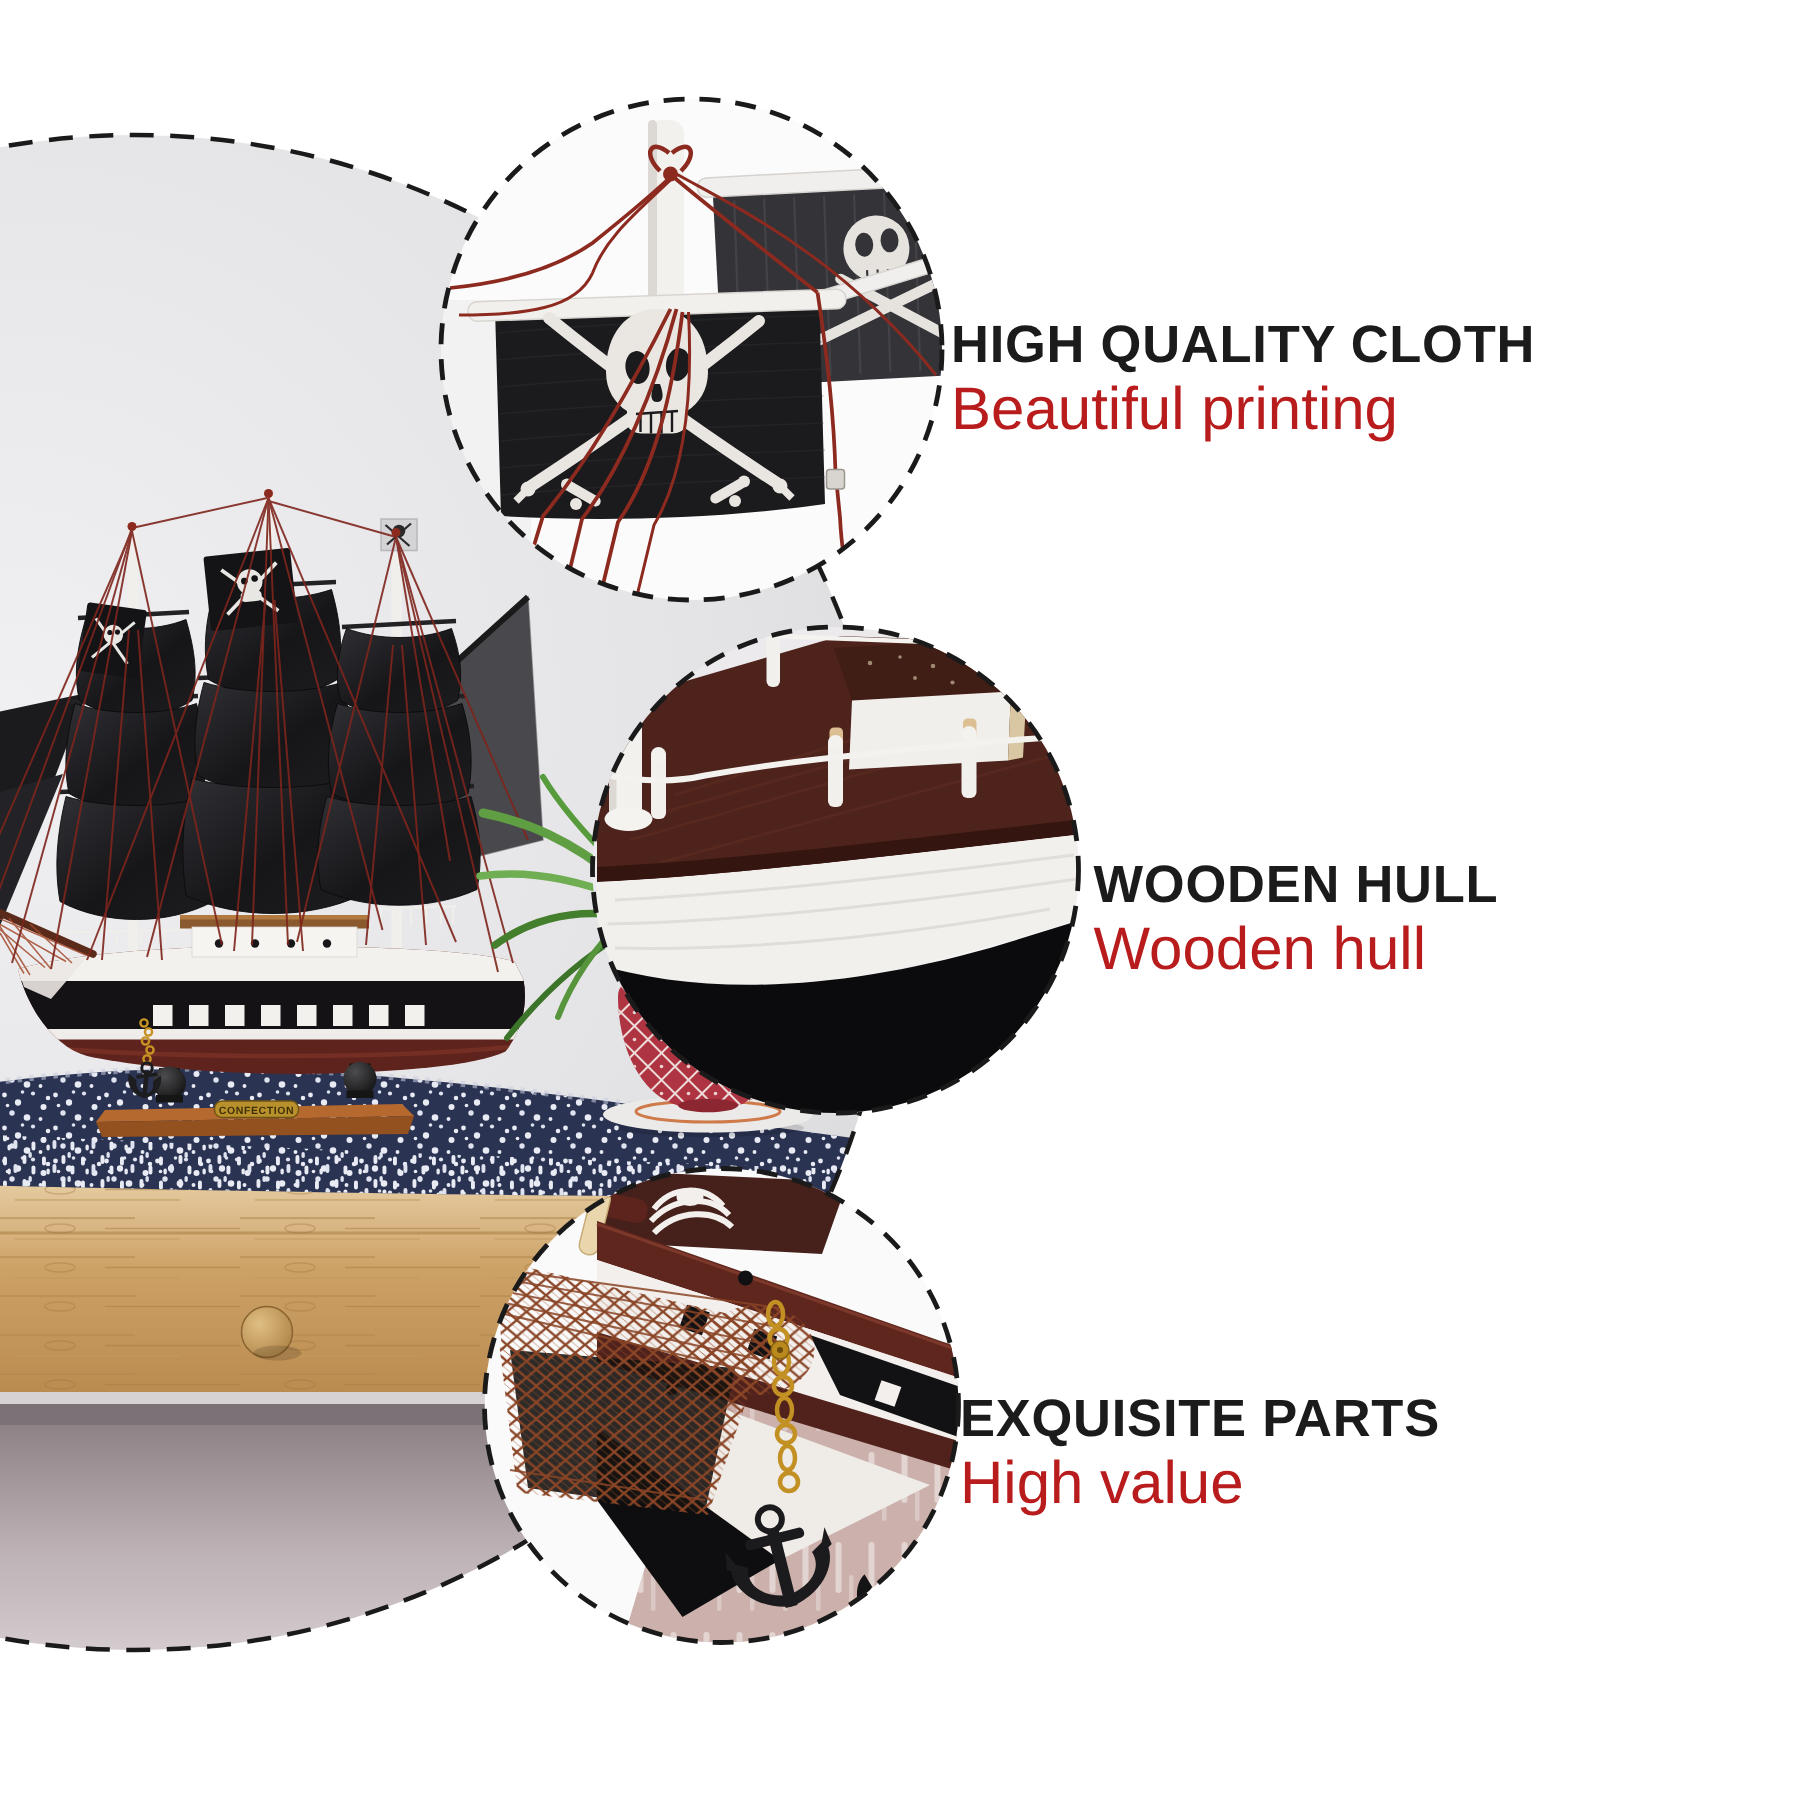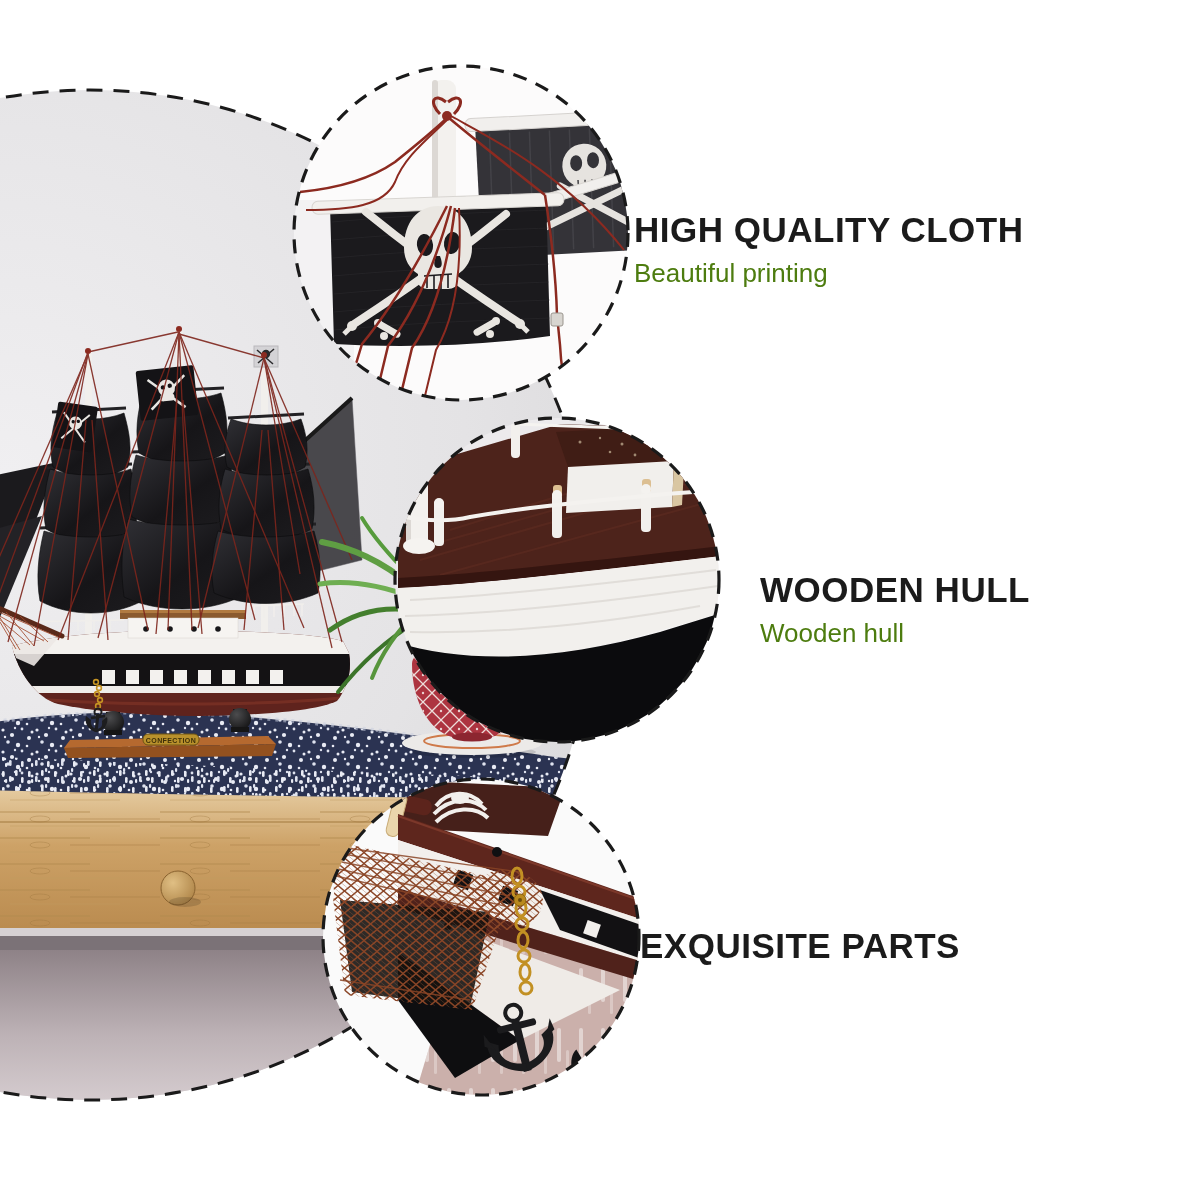--- a/index.html
+++ b/index.html
@@ -1,21 +1,21 @@
 <!DOCTYPE html>
 <html><head>
 <meta charset="utf-8">
 <style>
   html,body{margin:0;padding:0;background:#fff;}
   .stage{position:relative;width:1111px;height:1200px;background:#ffffff;overflow:hidden;
          font-family:"Liberation Sans",sans-serif;}
   .stage svg{position:absolute;left:0;top:0;}
   .callout{position:absolute;color:#1b1b1b;}
   .callout h2{margin:0;font-size:35px;line-height:40px;font-weight:700;letter-spacing:.5px;white-space:nowrap;}
-  .callout p{margin:6px 0 0;font-size:26px;line-height:34px;font-weight:400;color:#4d7c0f;white-space:nowrap;}
+  .callout p{margin:6px 0 0;font-size:40px;line-height:34px;font-weight:400;color:#b91c1c;white-space:nowrap;}
 </style>
 </head>
 <body>
 
 <div class="stage">
 
 <svg width="1200" height="1200" viewBox="0 0 1200 1200">
 <defs>
   <radialGradient id="wallGrad" cx="0.42" cy="0.38" r="0.75">
     <stop offset="0" stop-color="#f0eff1"></stop>
@@ -543,21 +543,22 @@
     <path d="M594,1090 C575,1086 565,1070 570,1058 L578,1064 C575,1074 583,1082 594,1084 Z" fill="#141416"></path>
   </g>
 </g>
 <circle cx="481" cy="937" r="158" fill="none" stroke="#1a1a1a" stroke-width="3.2" stroke-dasharray="14 10"></circle>
 </svg>
 
 <div class="callout" style="left:634px;top:210px">
   <h2>HIGH QUALITY CLOTH</h2>
   <p>Beautiful printing</p>
 </div>
-<div class="callout" style="left:760px;top:570px">
+<div class="callout" style="left:729px;top:570px">
   <h2>WOODEN HULL</h2>
   <p>Wooden hull</p>
 </div>
 <div class="callout" style="left:640px;top:926px">
   <h2>EXQUISITE PARTS</h2>
+  <p>High value</p>
 </div>
 
 </div>
 
 </body></html>

